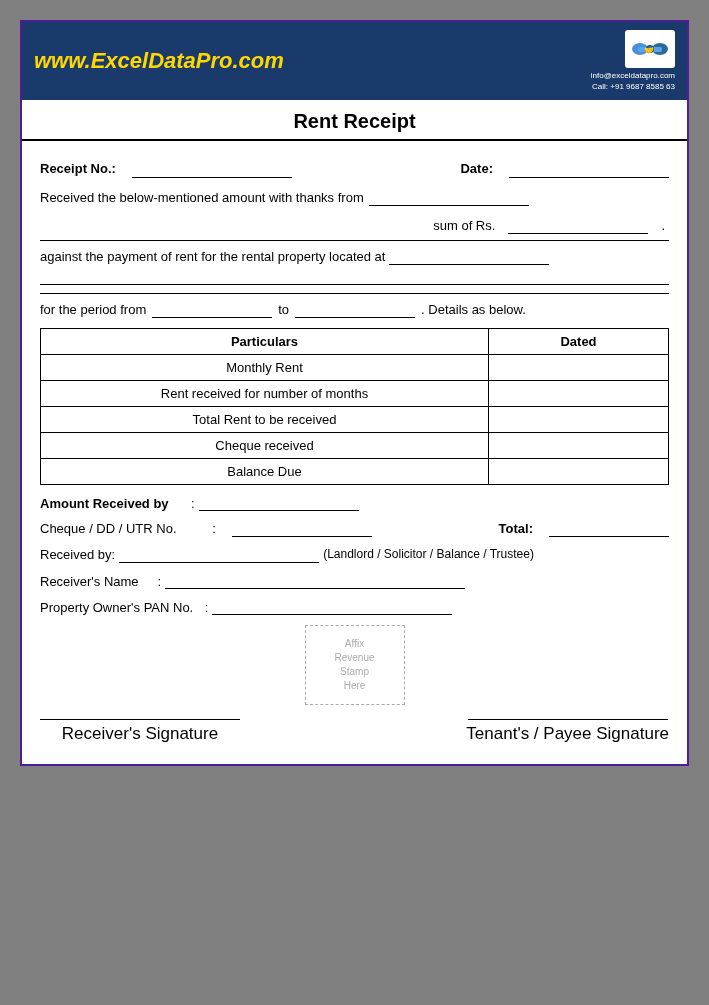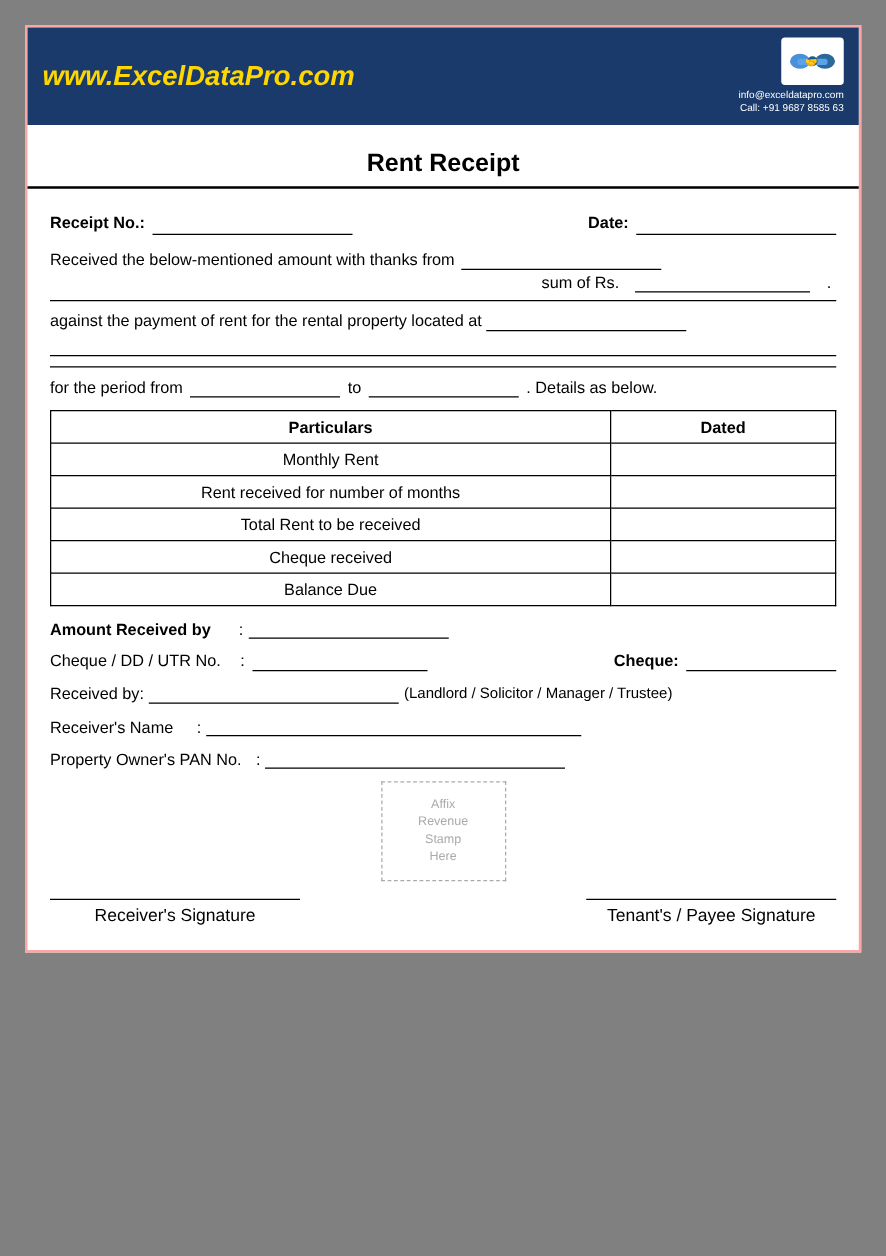--- a/index.html
+++ b/index.html
@@ -8,21 +8,21 @@
       display: flex;
       justify-content: center;
       align-items: flex-start;
       min-height: 1005px;
       padding: 20px;
       font-family: Arial, sans-serif;
     }
     .page {
       width: 669px;
       background: white;
-      border: 2px solid #fca5a5;
+      border: 2px solid #4c1d95;
       padding: 0;
     }
     
     .header-banner {
       background: #1a3a6b;
       padding: 8px 12px;
       display: flex;
       justify-content: space-between;
       align-items: center;
     }
@@ -53,41 +53,41 @@
       height: 30px;
     }
     .header-contact {
       font-size: 8px;
       color: white;
       text-align: right;
       line-height: 1.4;
     }
     .title-row {
       text-align: center;
-      padding: 20px 0 6px;
+      padding: 10px 0 6px;
       border-bottom: 2px solid #000;
     }
     .title-row h1 {
       font-size: 20px;
       font-weight: bold;
     }
     
     .content {
       padding: 10px 18px 10px;
     }
     .receipt-header {
       display: flex;
       justify-content: space-between;
       margin-bottom: 12px;
       margin-top: 8px;
     }
     .field-line {
       display: flex;
       align-items: baseline;
-      gap: 6px;
+      gap: 16px;
     }
     .field-label {
       font-weight: bold;
       font-size: 13px;
       white-space: nowrap;
     }
     .underline {
       border-bottom: 1px solid #000;
       display: inline-block;
     }
@@ -104,21 +104,21 @@
       display: flex;
       align-items: baseline;
       gap: 5px;
       font-size: 13px;
     }
     .received-line2 {
       display: flex;
       align-items: baseline;
       gap: 13px;
       font-size: 13px;
-      margin-top: 2px;
+      margin-top: 12px;
       justify-content: flex-end;
       padding-right: 4px;
     }
     .full-line {
       border-bottom: 1px solid #000;
       width: 100%;
       margin: 6px 0;
     }
     .property-section {
       font-size: 13px;
@@ -210,21 +210,21 @@
       display: flex;
       flex-direction: column;
       align-items: center;
       gap: 4px;
     }
     .sig-line {
       border-bottom: 1px solid #000;
       width: 200px;
     }
     .sig-label {
-      font-size: 14px;
+      font-size: 17px;
       text-align: center;
     }
     .received-by-line {
       display: flex;
       align-items: flex-start;
       gap: 4px;
       font-size: 13px;
       margin-bottom: 10px;
       flex-wrap: wrap;
     }
@@ -346,29 +346,29 @@
       </div>
 
       <div class="form-row-split">
         <div class="field-line">
           <span>Cheque / DD / UTR No.</span>
           <span class="colon">&nbsp;</span>
           <span class="colon">:</span>
           <span class="underline ul-140">&nbsp;</span>
         </div>
         <div class="field-line">
-          <span class="field-label">Cheque:</span>
+          <span class="field-label">Total:</span>
           <span class="underline ul-120">&nbsp;</span>
         </div>
       </div>
 
       <div class="received-by-line">
         <span>Received by:</span>
         <span class="underline ul-200">&nbsp;</span>
-        <span class="landlord-text">(Landlord / Solicitor / Manager / Trustee)</span>
+        <span class="landlord-text">(Landlord / Solicitor / Balance / Trustee)</span>
       </div>
 
       <div class="form-row">
         <span>Receiver's Name</span>
         <span class="colon">&nbsp;&nbsp;&nbsp;</span>
         <span class="colon">:</span>
         <span class="underline ul-300">&nbsp;</span>
       </div>
 
       <div class="form-row">

